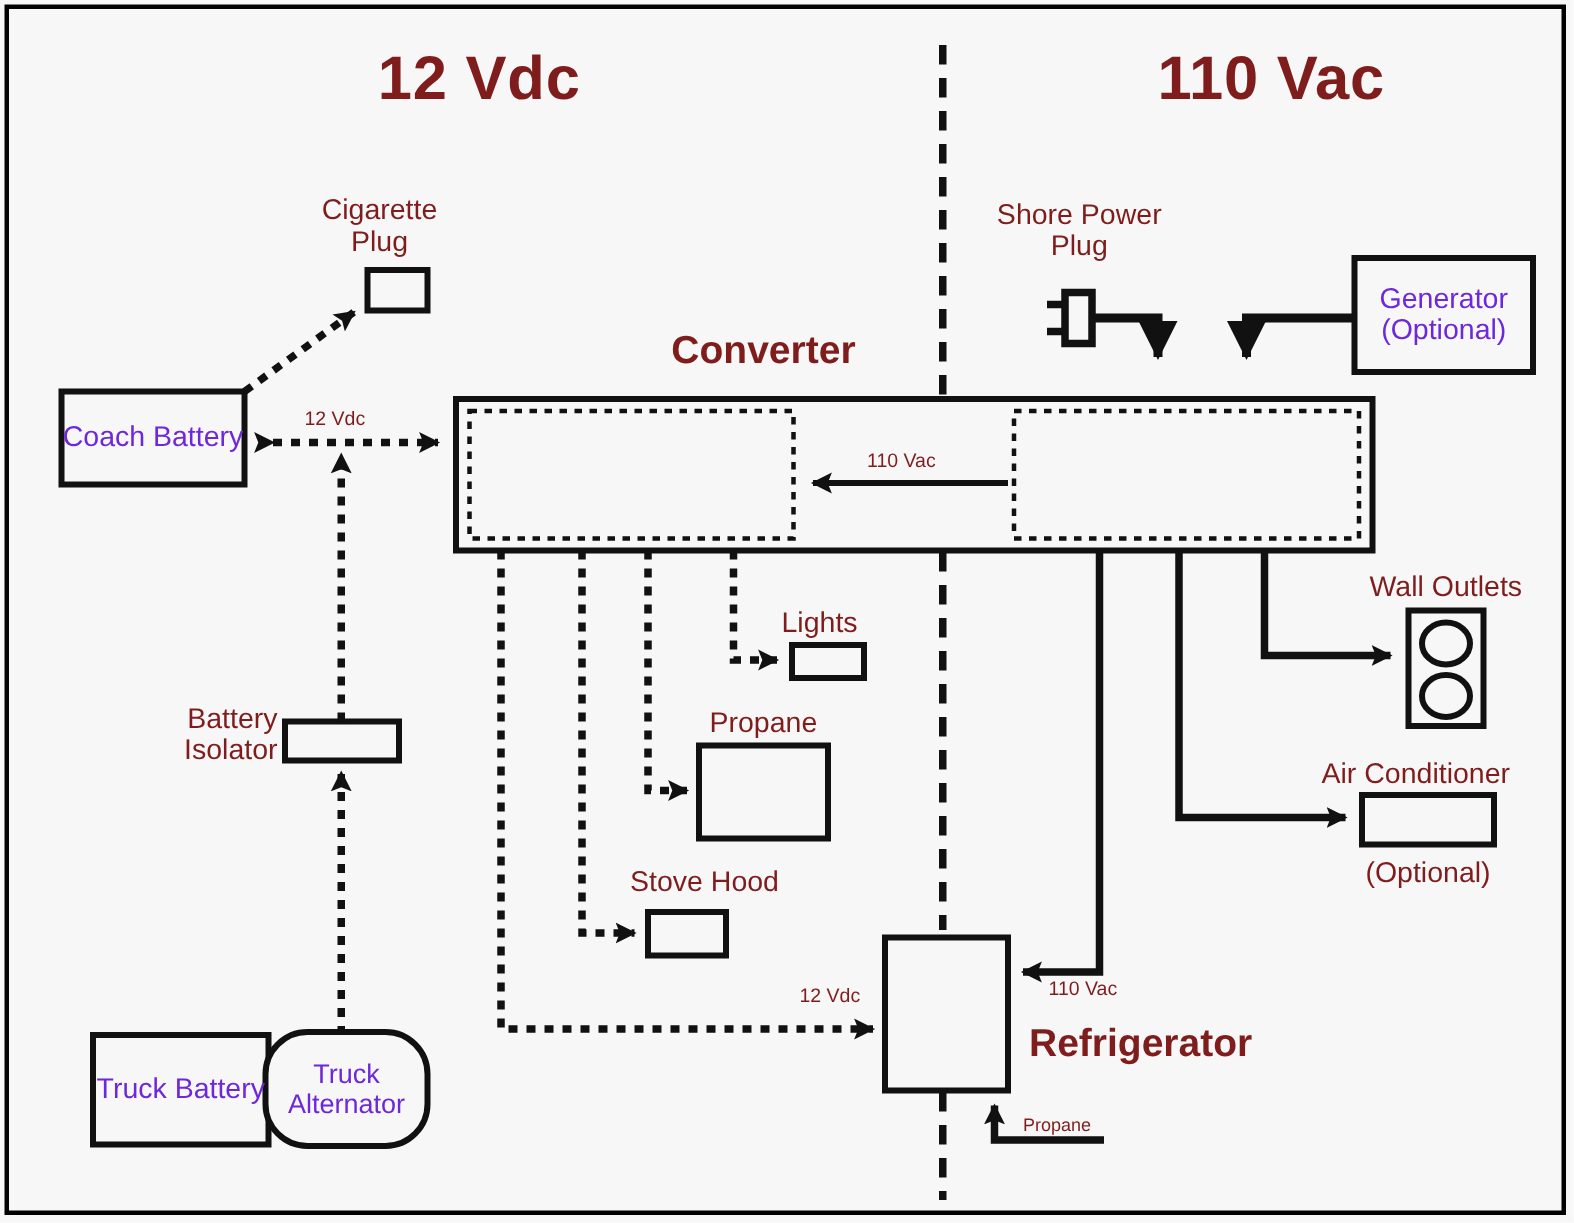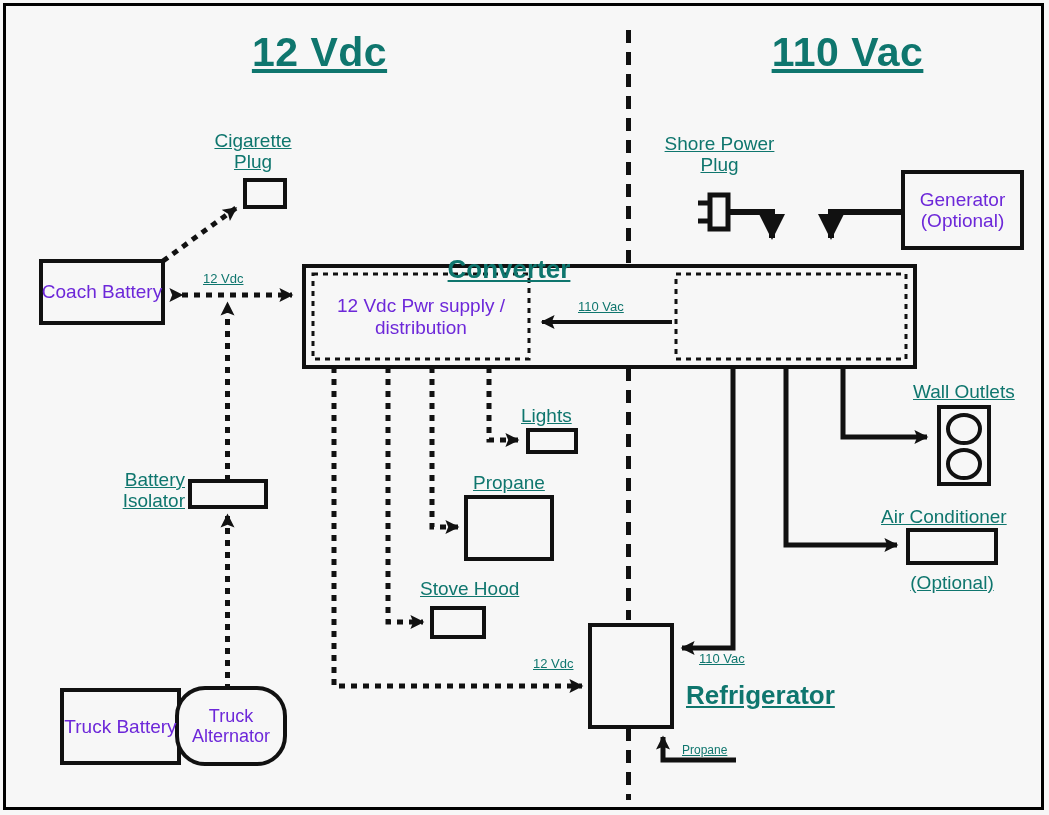--- a/index.html
+++ b/index.html
@@ -28,25 +28,24 @@
   }
   svg#diagram {
     position: absolute;
     left: 0;
     top: 0;
     width: 1049px;
     height: 815px;
   }
   .lbl {
     position: absolute;
-    color: #0f766e;
+    color: #7f1d1d;
     line-height: 1.12;
     white-space: pre;
     user-select: none;
-    text-decoration: underline;
   }
   .hdr {
     font-size: 41px;
     font-weight: bold;
     letter-spacing: 0.5px;
   }
   .sub {
     font-size: 26px;
     font-weight: bold;
   }
@@ -214,24 +213,22 @@
       <path d="M786,367 L786,545 L897,545" fill="none" stroke="#111" stroke-width="5" marker-end="url(#ahb)"></path>
     </g>
     <g>
       <rect x="908" y="530" width="88" height="33" fill="#f7f7f7" stroke="#111" stroke-width="4"></rect>
     </g>
   </svg>
 
   <div class="lbl hdr" style="left:232px; top:30px; width:175px; text-align:center;">12 Vdc</div>
   <div class="lbl hdr" style="left:750px; top:30px; width:195px; text-align:center;">110 Vac</div>
 
-  <div class="lbl sub" style="left:424px; top:219px; width:170px; text-align:center;margin-top:36px;">Converter</div>
-
-  <div class="boxlabel" style="left:313px; top:274px; width:216px; height:85px;">12 Vdc Pwr supply
-/ distribution</div>
+  <div class="lbl sub" style="left:424px; top:219px; width:170px; text-align:center;">Converter</div>
+
 
   <div class="boxlabel" style="left:41px; top:261px; width:122px; height:62px;">Coach
 Battery</div>
 
   <div class="lbl big ctr" style="left:189px; top:130px; width:128px;">Cigarette
 Plug</div>
 
   <div class="lbl small" style="left:203px; top:272px;">12 Vdc</div>
 
   <div class="lbl big" style="left:105px; top:469px; text-align:right; width:80px;">Battery

